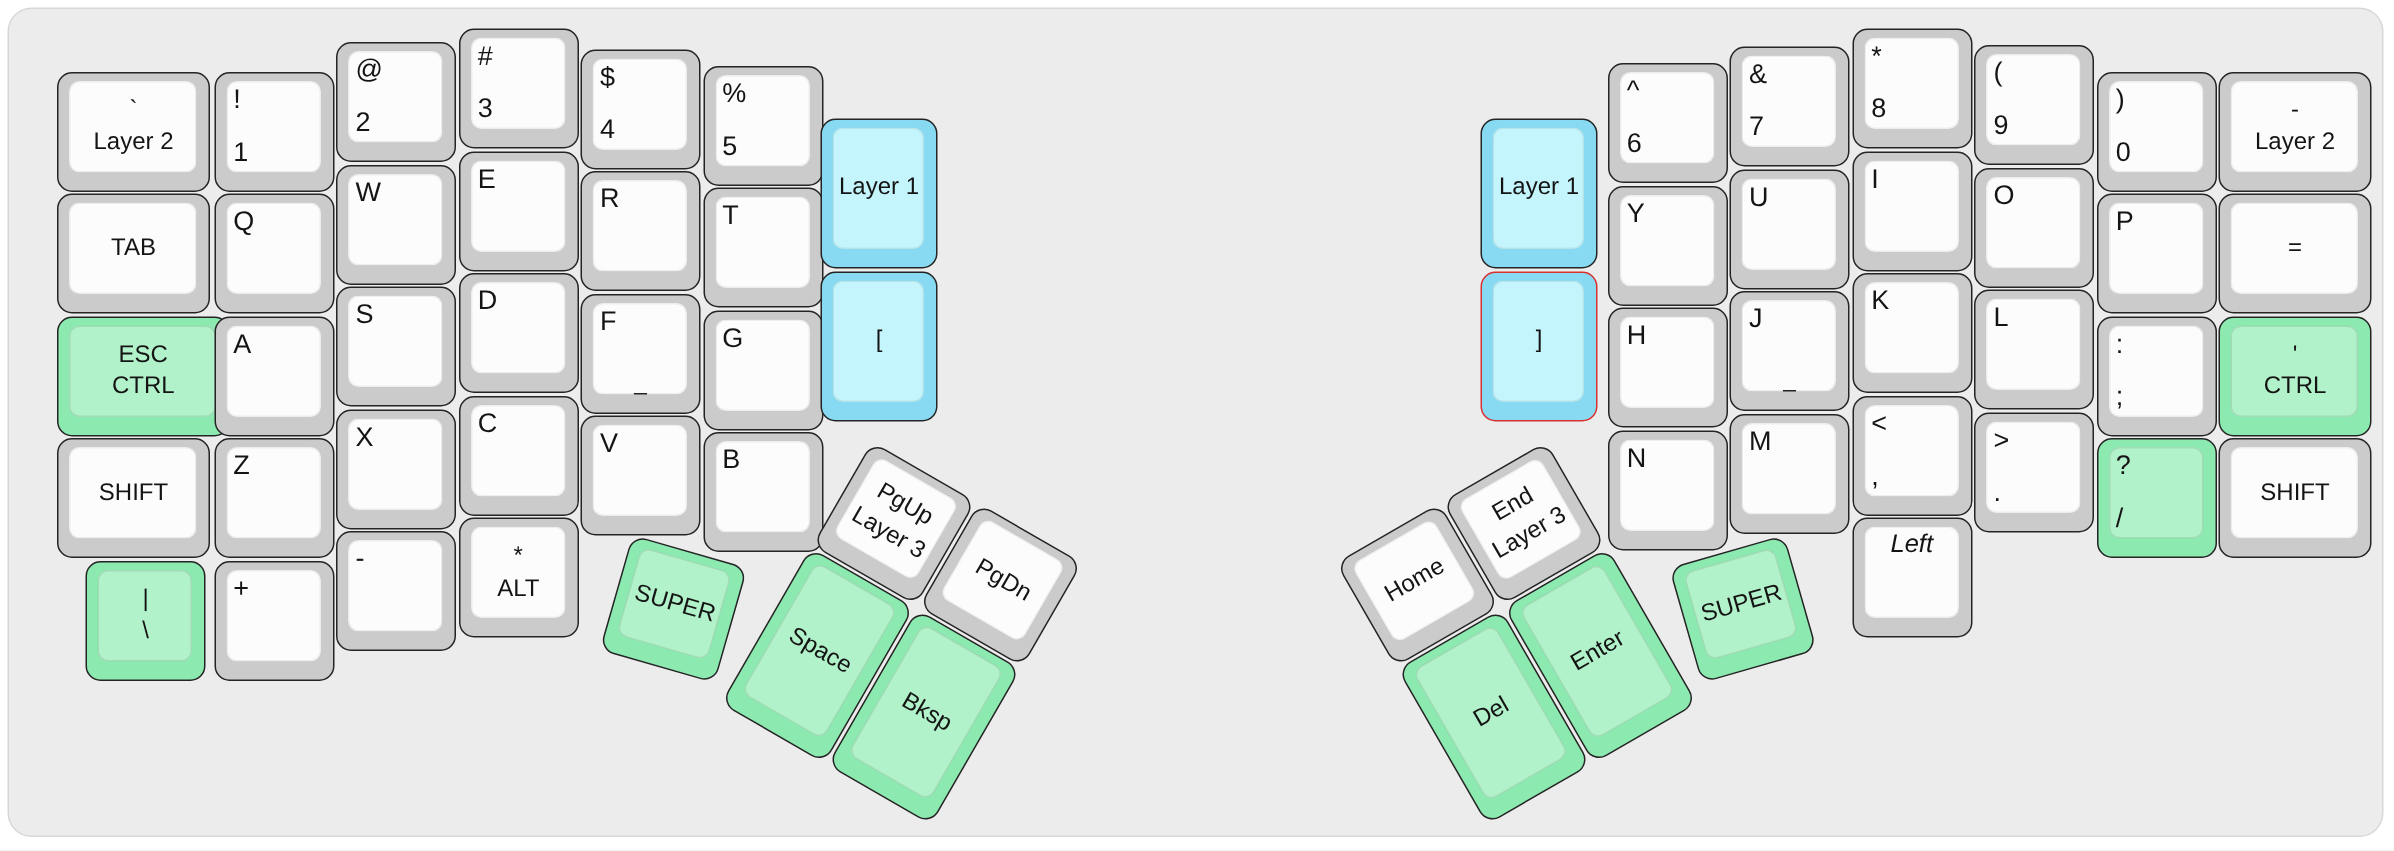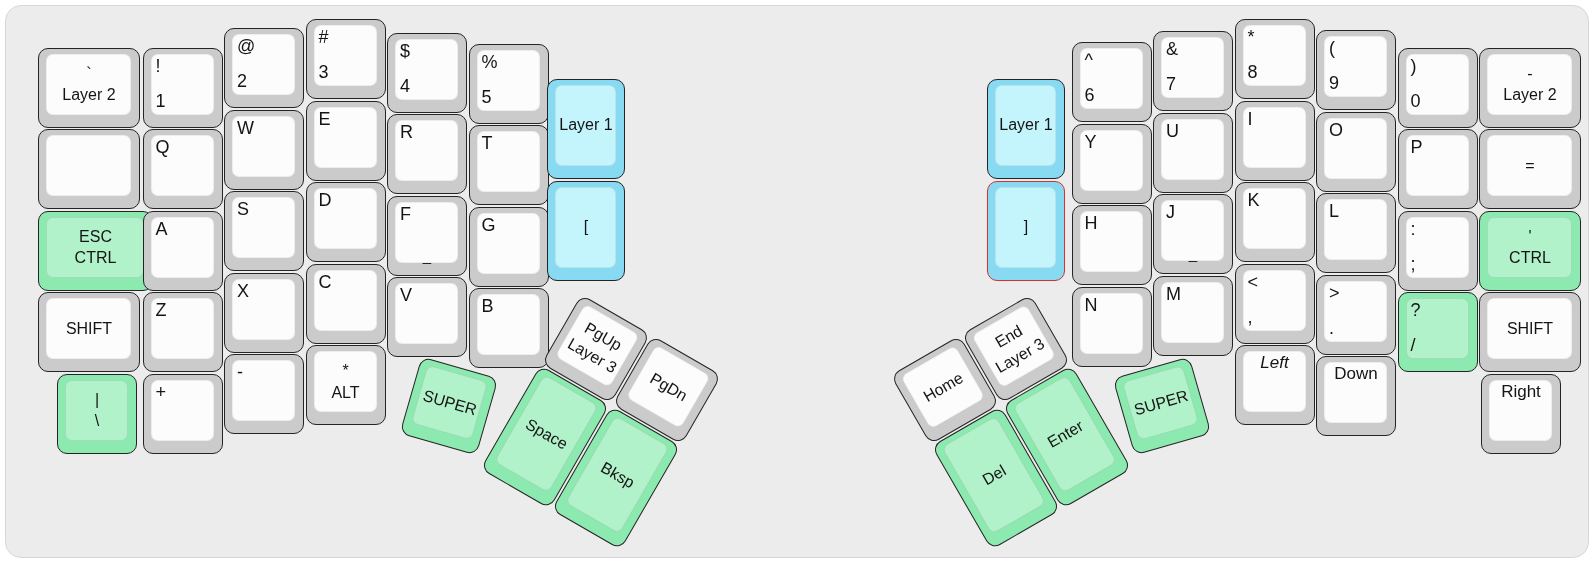--- a/index.html
+++ b/index.html
@@ -44,20 +44,23 @@
 <div id="keys">
     <div class="key k-white" style="left: 38px; top: 47.5px; width: 102px; height: 80px;">
       <div class="cap"></div>
       <div class="lbl lbl-center">
         <span>`</span>
         <span>Layer 2</span>
       </div>
     </div>
     <div class="key k-white" style="left: 38px; top: 129px; width: 102px; height: 80px;">
       <div class="cap"></div>
+      <div class="lbl lbl-center">
+        <span>TAB</span>
+      </div>
     </div>
     <div class="key k-green" style="left: 38px; top: 210.5px; width: 115px; height: 80px;">
       <div class="cap"></div>
       <div class="lbl lbl-center">
         <span>ESC</span>
         <span>CTRL</span>
       </div>
     </div>
     <div class="key k-white" style="left: 38px; top: 292px; width: 102px; height: 80px;">
       <div class="cap"></div>
@@ -296,24 +299,20 @@
     </div>
     <div class="key k-white" style="left: 1316px; top: 193px; width: 80px; height: 80px;">
       <div class="cap"></div>
       <span class="lbl lbl-tl">L</span>
     </div>
     <div class="key k-white" style="left: 1316px; top: 274.5px; width: 80px; height: 80px;">
       <div class="cap"></div>
       <span class="lbl lbl-tl">&gt;</span>
       <span class="lbl lbl-bl">.</span>
     </div>
-    <div class="key k-white" style="left: 1316px; top: 356px; width: 80px; height: 80px;">
-      <div class="cap"></div>
-      <span class="lbl lbl-tc">Down</span>
-    </div>
     <div class="key k-white" style="left: 1397.5px; top: 47.5px; width: 80px; height: 80px;">
       <div class="cap"></div>
       <span class="lbl lbl-tl">)</span>
       <span class="lbl lbl-bl">0</span>
     </div>
     <div class="key k-white" style="left: 1397.5px; top: 129px; width: 80px; height: 80px;">
       <div class="cap"></div>
       <span class="lbl lbl-tl">P</span>
     </div>
     <div class="key k-white" style="left: 1397.5px; top: 210.5px; width: 80px; height: 80px;">
@@ -344,24 +343,20 @@
       <div class="lbl lbl-center">
         <span>'</span>
         <span>CTRL</span>
       </div>
     </div>
     <div class="key k-white" style="left: 1479px; top: 292px; width: 102px; height: 80px;">
       <div class="cap"></div>
       <div class="lbl lbl-center">
         <span>SHIFT</span>
       </div>
-    </div>
-    <div class="key k-white" style="left: 1481px; top: 373.5px; width: 80px; height: 80px;">
-      <div class="cap"></div>
-      <span class="lbl lbl-tc">Right</span>
     </div>
     <div class="key k-white" style="left: 905px; top: 350px; width: 80px; height: 80px; transform: rotate(-30deg);">
       <div class="cap"></div>
       <div class="lbl lbl-center">
         <span>Home</span>
       </div>
     </div>
     <div class="key k-white" style="left: 976px; top: 309px; width: 80px; height: 80px; transform: rotate(-30deg);">
       <div class="cap"></div>
       <div class="lbl lbl-center">

